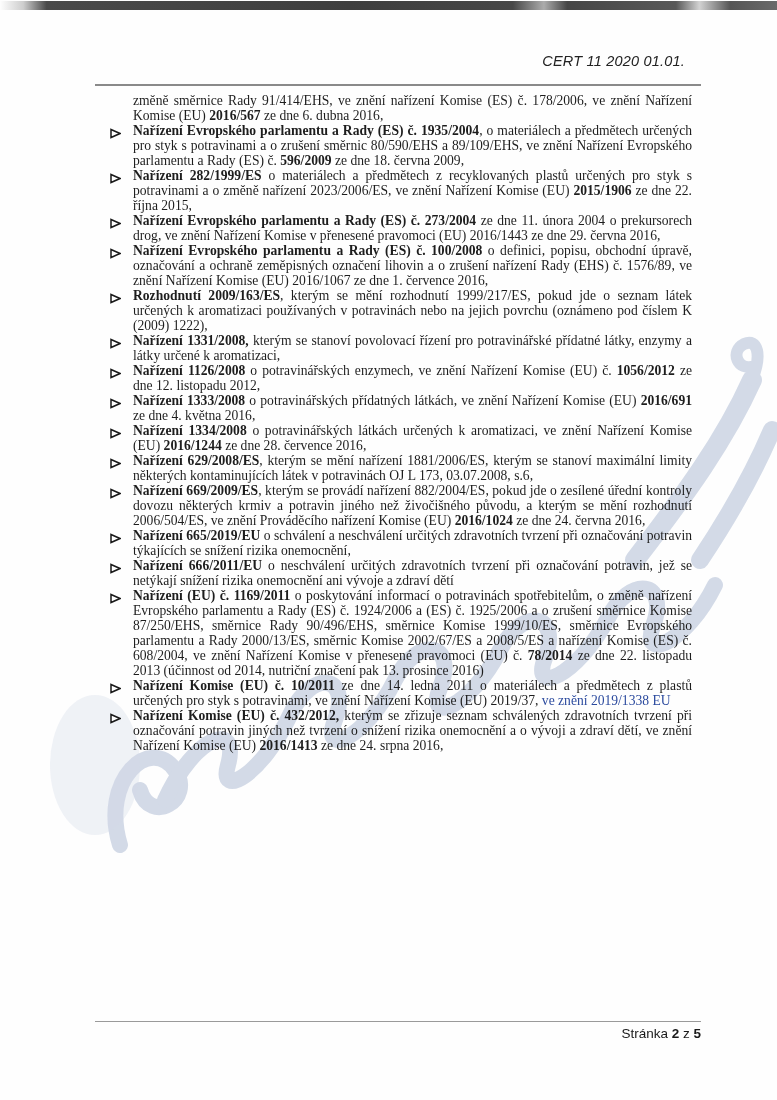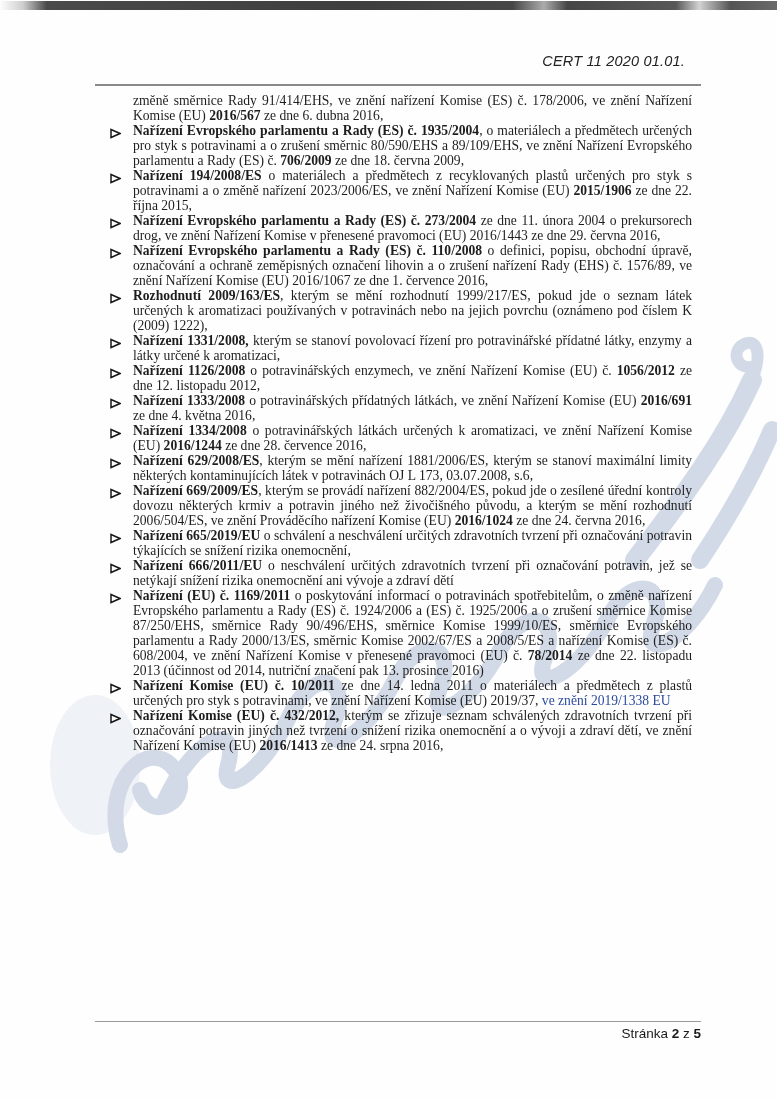--- a/index.html
+++ b/index.html
@@ -61,39 +61,39 @@
   <div class="doccode">CERT 11 2020 01.01.</div>
   <div class="hrule hdr"></div>
 
   <div class="content">
     <p class="lead" id="lead"><span>změně směrnice Rady 91/414/EHS, ve znění nařízení Komise (ES) č. 178/2006, ve znění Nařízení Komise (EU) </span><span class="b">2016/567</span><span> ze dne 6. dubna 2016,</span></p>
     <div id="list">
         <div class="item">
           <span class="bullet"><svg width="11" height="11" viewBox="0 0 11 11">
               <polygon points="1,1.5 10,5.5 1,9.5" fill="#ffffff" stroke="#1a1a1a" stroke-width="1.5"></polygon>
             </svg></span>
-          <p><span class="b">Nařízení Evropského parlamentu a Rady (ES) č. 1935/2004</span><span>, o materiálech a předmětech určených pro styk s potravinami a o zrušení směrnic 80/590/EHS a 89/109/EHS, ve znění Nařízení Evropského parlamentu a Rady (ES) č. </span><span class="b">706/2009</span><span> ze dne 18. června 2009,</span></p>
+          <p><span class="b">Nařízení Evropského parlamentu a Rady (ES) č. 1935/2004</span><span>, o materiálech a předmětech určených pro styk s potravinami a o zrušení směrnic 80/590/EHS a 89/109/EHS, ve znění Nařízení Evropského parlamentu a Rady (ES) č. </span><span class="b">596/2009</span><span> ze dne 18. června 2009,</span></p>
         </div>
         <div class="item">
           <span class="bullet"><svg width="11" height="11" viewBox="0 0 11 11">
               <polygon points="1,1.5 10,5.5 1,9.5" fill="#ffffff" stroke="#1a1a1a" stroke-width="1.5"></polygon>
             </svg></span>
-          <p><span class="b">Nařízení 194/2008/ES</span><span> o materiálech a předmětech z recyklovaných plastů určených pro styk s potravinami a o změně nařízení 2023/2006/ES, ve znění Nařízení Komise (EU) </span><span class="b">2015/1906</span><span> ze dne 22. října 2015,</span></p>
+          <p><span class="b">Nařízení 282/1999/ES</span><span> o materiálech a předmětech z recyklovaných plastů určených pro styk s potravinami a o změně nařízení 2023/2006/ES, ve znění Nařízení Komise (EU) </span><span class="b">2015/1906</span><span> ze dne 22. října 2015,</span></p>
         </div>
         <div class="item">
           <span class="bullet"><svg width="11" height="11" viewBox="0 0 11 11">
               <polygon points="1,1.5 10,5.5 1,9.5" fill="#ffffff" stroke="#1a1a1a" stroke-width="1.5"></polygon>
             </svg></span>
           <p><span class="b">Nařízení Evropského parlamentu a Rady (ES) č. 273/2004</span><span> ze dne 11. února 2004 o prekursorech drog, ve znění Nařízení Komise v přenesené pravomoci (EU) 2016/1443 ze dne 29. června 2016,</span></p>
         </div>
         <div class="item">
           <span class="bullet"><svg width="11" height="11" viewBox="0 0 11 11">
               <polygon points="1,1.5 10,5.5 1,9.5" fill="#ffffff" stroke="#1a1a1a" stroke-width="1.5"></polygon>
             </svg></span>
-          <p><span class="b">Nařízení Evropského parlamentu a Rady (ES) č. 110/2008</span><span> o definici, popisu, obchodní úpravě, označování a ochraně zeměpisných označení lihovin a o zrušení nařízení Rady (EHS) č. 1576/89, ve znění Nařízení Komise (EU) 2016/1067 ze dne 1. července 2016,</span></p>
+          <p><span class="b">Nařízení Evropského parlamentu a Rady (ES) č. 100/2008</span><span> o definici, popisu, obchodní úpravě, označování a ochraně zeměpisných označení lihovin a o zrušení nařízení Rady (EHS) č. 1576/89, ve znění Nařízení Komise (EU) 2016/1067 ze dne 1. července 2016,</span></p>
         </div>
         <div class="item">
           <span class="bullet"><svg width="11" height="11" viewBox="0 0 11 11">
               <polygon points="1,1.5 10,5.5 1,9.5" fill="#ffffff" stroke="#1a1a1a" stroke-width="1.5"></polygon>
             </svg></span>
           <p><span class="b">Rozhodnutí 2009/163/ES</span><span>, kterým se mění rozhodnutí 1999/217/ES, pokud jde o seznam látek určených k aromatizaci používaných v potravinách nebo na jejich povrchu (oznámeno pod číslem K (2009) 1222),</span></p>
         </div>
         <div class="item">
           <span class="bullet"><svg width="11" height="11" viewBox="0 0 11 11">
               <polygon points="1,1.5 10,5.5 1,9.5" fill="#ffffff" stroke="#1a1a1a" stroke-width="1.5"></polygon>

